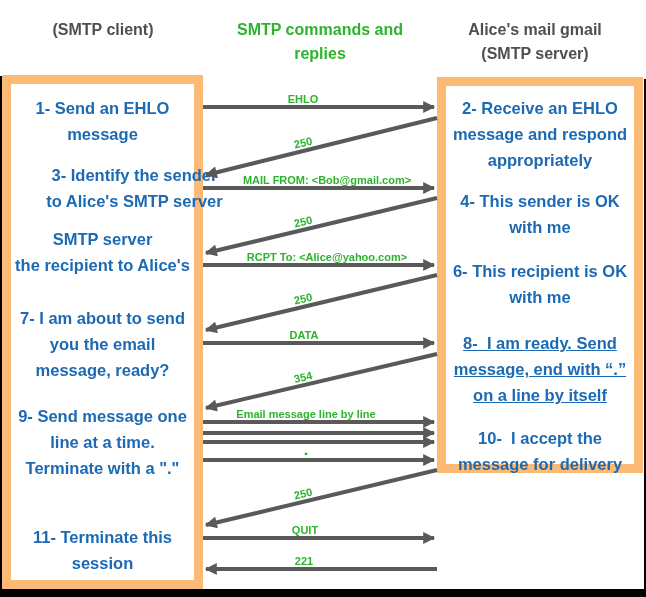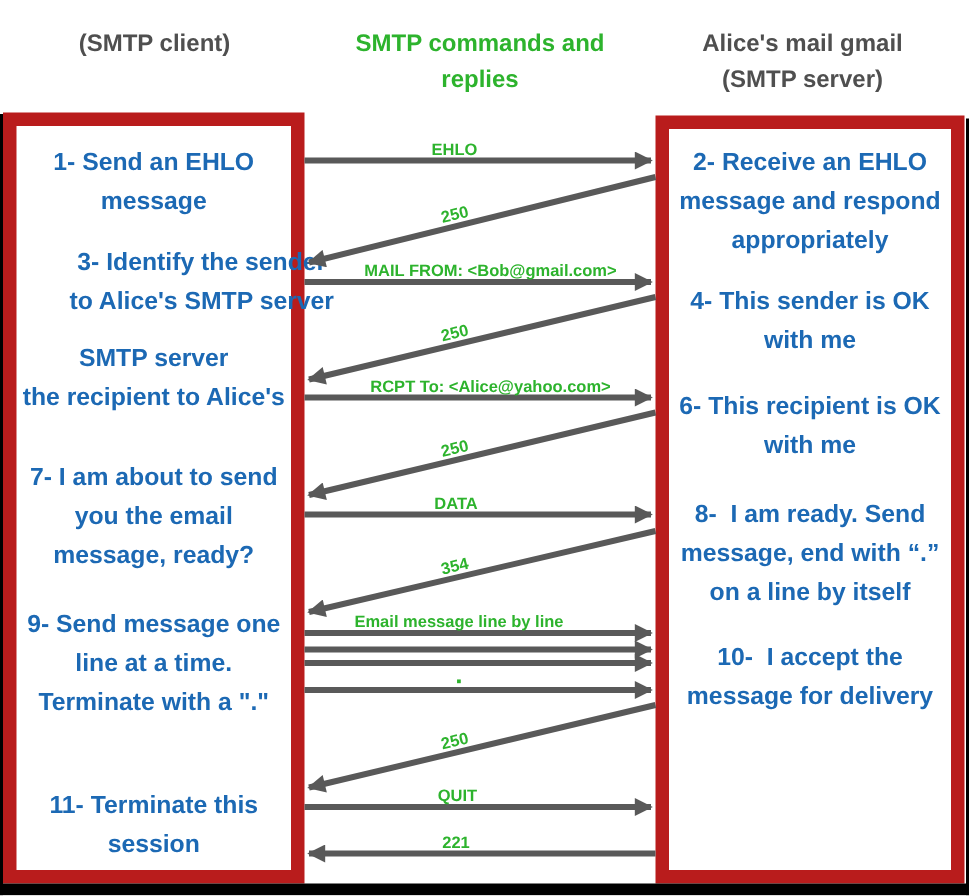--- a/index.html
+++ b/index.html
@@ -5,23 +5,23 @@
   html,body{margin:0;padding:0;background:#fff;}
   .canvas{
     position:relative;width:646px;height:597px;background:#ffffff;
     font-family:"Liberation Sans",sans-serif;overflow:hidden;
   }
   .hdr{position:absolute;top:18px;font-size:16px;font-weight:bold;
     line-height:24px;text-align:center;color:#4f4f4f;}
   .hdr-left{left:0;width:206px;}
   .hdr-mid{left:222px;width:196px;color:#2db32d;}
   .hdr-right{left:432px;width:206px;}
-  .bar{position:absolute;background:#b91c1c;}
+  .bar{position:absolute;background:#fdba74;}
   .bar-left{left:2px;top:75px;width:201px;height:514px;}
-  .bar-right{left:437px;top:77px;width:206px;height:512px;}
+  .bar-right{left:437px;top:77px;width:206px;height:396px;}
   .bar-inner{position:absolute;left:9px;top:9px;right:9px;bottom:9px;background:#ffffff;}
   .box-item{position:absolute;left:0;width:100%;text-align:center;
     color:#1c69b4;font-size:16.5px;font-weight:bold;line-height:26px;}
   .box-item div{white-space:pre;}
   .arrow-layer{position:absolute;left:0;top:0;pointer-events:none;}
   .edge{position:absolute;background:#000;}
   .edge-bottom{left:0;top:589px;width:646px;height:8px;}
   .edge-left{left:0;top:76px;width:2px;height:521px;}
   .edge-right{left:644px;top:79px;width:2px;height:518px;}
 </style>
@@ -77,21 +77,21 @@
           <div>appropriately</div>
         </div>
         <div class="box-item" style="top: 102px;">
           <div>4- This sender is OK</div>
           <div>with me</div>
         </div>
         <div class="box-item" style="top: 172px;">
           <div>6- This recipient is OK</div>
           <div>with me</div>
         </div>
-        <div class="box-item" style="top: 244px;">
+        <div class="box-item" style="top: 244px; text-decoration: underline;">
           <div>8-  I am ready. Send</div>
           <div>message, end with “.”</div>
           <div>on a line by itself</div>
         </div>
         <div class="box-item" style="top: 339px;">
           <div>10-  I accept the</div>
           <div>message for delivery</div>
         </div>
       </div>
   </div>

